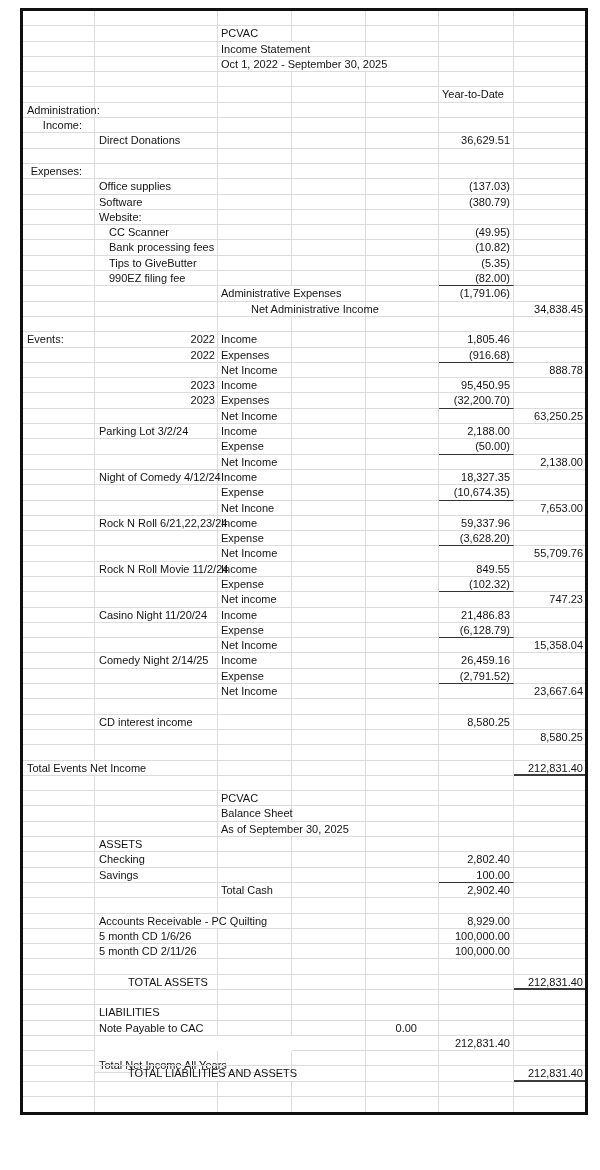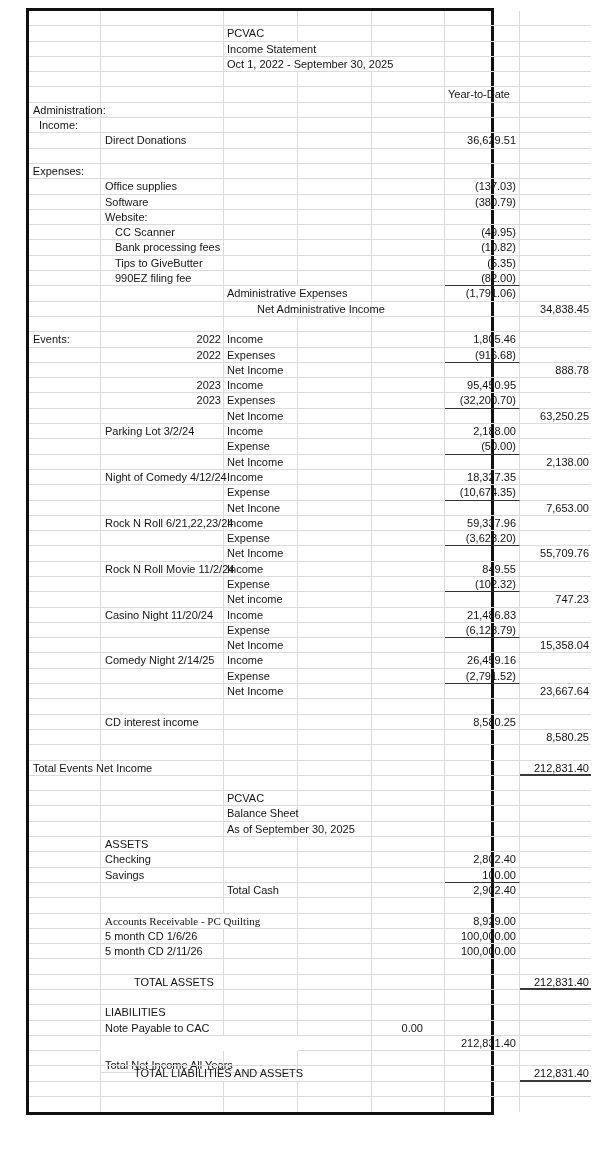--- a/index.html
+++ b/index.html
@@ -1,33 +1,33 @@
 <!DOCTYPE html>
 <html><head>
 <meta charset="utf-8">
 <style>
   html,body{margin:0;padding:0;background:#ffffff;}
   body{width:600px;height:1170px;position:relative;
        font-family:"Liberation Sans",sans-serif;font-size:11px;color:#141414;
        -webkit-font-smoothing:antialiased;}
-  .sheet{position:absolute;left:26px;top:8px;width:468px;
+  .sheet{position:absolute;left:20px;top:8px;width:568px;
          border:3px solid #101010;background:#ffffff;box-sizing:border-box;}
   .row{display:grid;grid-template-columns:72px 123px 74px 74px 73px 75px 71px;
        height:15.3px;}
   .cell{box-sizing:border-box;height:15.3px;line-height:15px;
         border-right:1px solid #dcdcdc;border-bottom:1px solid #dcdcdc;
         white-space:nowrap;overflow:visible;}
   .cell:last-child{border-right:none;}
   .row:last-child .cell{border-bottom:none;}
   .col-0{padding-left:4px;}
   .col-1{padding-left:4px;}
   .col-2,.col-3,.col-4,.col-5{padding-left:3px;}
   .col-6{padding-left:2px;}
   .a-r{text-align:right;}
-  .a-r.col-0{padding-right:12px;padding-left:0;text-align:center;}
+  .a-r.col-0{padding-right:12px;padding-left:0;}
   .a-r.col-1{padding-right:2px;padding-left:0;}
   .a-r.col-4{padding-right:21px;padding-left:0;}
   .a-r.col-5{padding-right:3px;padding-left:0;}
   .a-r.col-6{padding-right:2px;padding-left:0;}
   .ind1{padding-left:14px;}
   .ind2{padding-left:33px;}
   .ul{border-bottom:1px solid #333333;}
   .xl{border-bottom:2.5px solid #3a3a3a;}
 </style>
 </head>
@@ -553,21 +553,21 @@
       <div class="cell col-0"></div>
       <div class="cell col-1"></div>
       <div class="cell col-2"></div>
       <div class="cell col-3"></div>
       <div class="cell col-4"></div>
       <div class="cell col-5"></div>
       <div class="cell col-6"></div>
     </div>
     <div class="row">
       <div class="cell col-0"></div>
-      <div class="cell col-1" style="grid-column: span 2; font-family: Liberation Serif, serif;">Accounts Receivable - PC Quilting</div>
+      <div class="cell col-1" style="grid-column: span 2;">Accounts Receivable - PC Quilting</div>
       <div class="cell col-3"></div>
       <div class="cell col-4"></div>
       <div class="cell col-5 a-r">8,929.00</div>
       <div class="cell col-6"></div>
     </div>
     <div class="row">
       <div class="cell col-0"></div>
       <div class="cell col-1">5 month CD 1/6/26</div>
       <div class="cell col-2"></div>
       <div class="cell col-3"></div>

